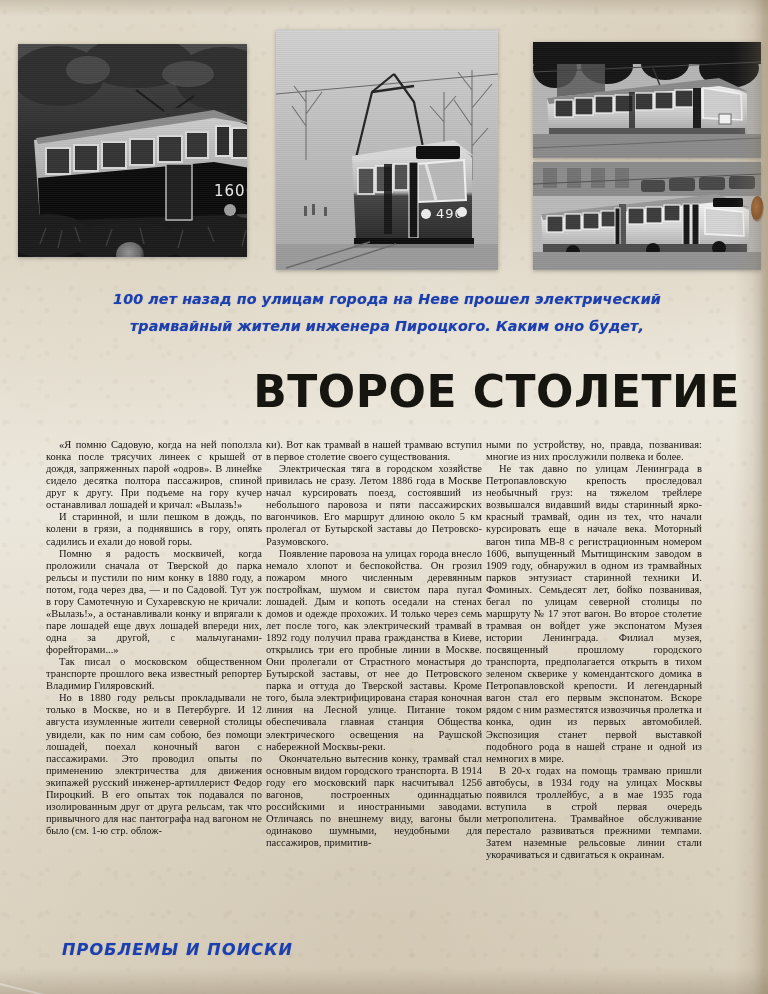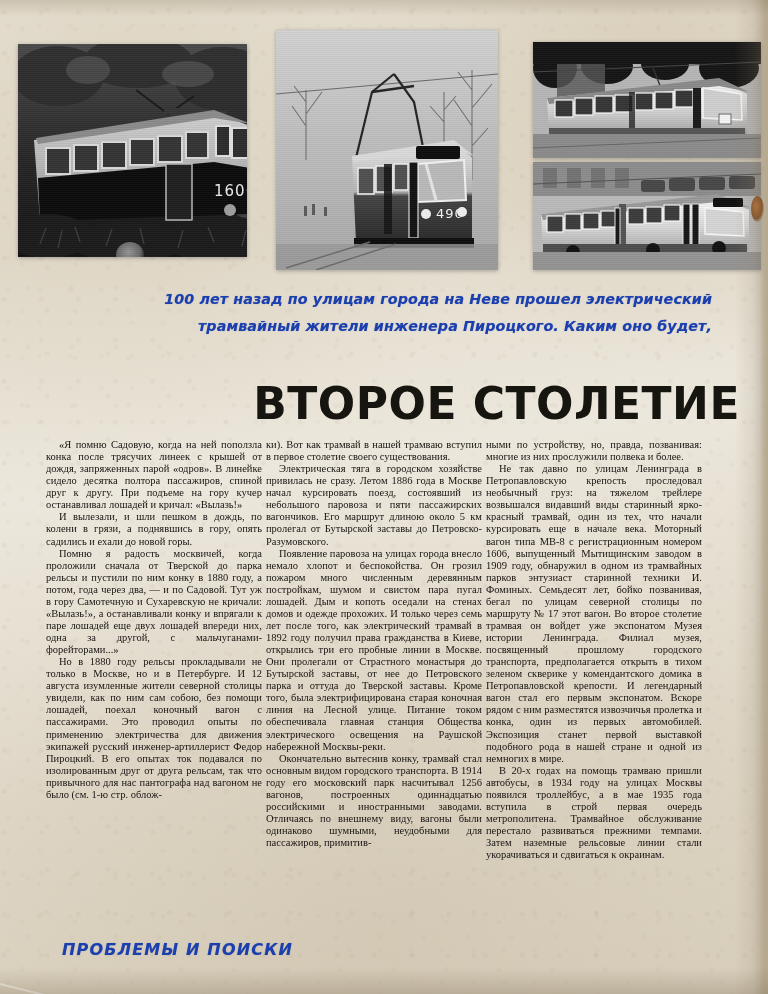--- a/index.html
+++ b/index.html
@@ -82,38 +82,37 @@
   
   #blueblob{
     position:absolute;left:98px;top:198px;width:28px;height:26px;border-radius:50%;
     background:radial-gradient(ellipse at 45% 40%, #6f8fd8, #3c56a8 55%, rgba(60,86,168,0) 80%);
     opacity:.9;mix-blend-mode:screen;pointer-events:none;
   }
 
   
   .deck{
     position:absolute;left:62px;top:286px;width:650px;
-    text-align:right;
+    text-align:center;
     color:#1b3fae;
     font-family:"DejaVu Sans", sans-serif;
     font-weight:bold;font-style:italic;
     font-size:14.3px;line-height:27px;letter-spacing:.1px;
     text-shadow:0 0 1px rgba(27,63,174,.45);
   }
   .deck .ln{display:block;white-space:nowrap;}
 
   .headline{
     position:absolute;left:0;top:367px;width:740px;
     text-align:right;
     font-family:"DejaVu Sans", sans-serif;
     font-weight:bold;
     font-size:44px;line-height:50px;
     letter-spacing:.5px;
     color:#16150f;
-    margin-top:12px;
   }
 
   
   .cols{
     position:absolute;left:46px;top:439px;width:690px;height:500px;
     display:flex;gap:4px;
   }
   .col{
     width:216px;
     font-size:10.5px;
@@ -413,22 +412,23 @@
     <span class="ln">трамвайный жители инженера Пироцкого. Каким оно будет,</span>
   </div>
 
   <div class="headline">ВТОРОЕ СТОЛЕТИЕ</div>
 
   <div class="ghost">. . . . . . . .</div>
 
   <div class="cols">
     <div class="col" id="c1">
         <p>«Я помню Садовую, когда на ней поползла конка после трясучих линеек с крышей от дождя, запряженных парой «одров». В линейке сидело десятка полтора пассажиров, спиной друг к другу. При подъеме на гору кучер останавливал лошадей и кричал: «Вылазь!»</p>
-        <p>И вылезали,  и шли  пешком в дождь, по колени в грязи, а поднявшись в гору, опять садились и ехали до новой горы.</p>
+        <p>И старинной,  и шли  пешком в дождь, по колени в грязи, а поднявшись в гору, опять садились и ехали до новой горы.</p>
         <p>Помню я радость москвичей, когда проложили сначала от Тверской до парка рельсы и пустили по ним конку в 1880 году, а потом,  года через два, — и по Садовой. Тут уж в гору Самотечную и Сухаревскую не кричали: «Вылазь!»,  а останавливали конку и впрягали к паре лошадей еще двух лошадей впереди них, одна за другой, с мальчуганами-форейторами...»</p>
+        <p>Так писал о московском общественном транспорте прошлого века известный репортер Владимир Гиляровский.</p>
         <p>Но в 1880 году рельсы прокладывали не только в Москве, но и в Петербурге. И 12 августа изумленные жители северной столицы  увидели, как по ним сам собою, без помощи лошадей, поехал  коночный вагон с пассажирами. Это проводил опыты по применению электричества для движения экипажей русский инженер-артиллерист Федор Пироцкий.  В его опытах ток подавался по изолированным друг от друга рельсам, так что привычного для нас пантографа над вагоном не было (см. 1-ю стр. облож-</p>
       </div>
     <div class="col" id="c2">
         <p class="cont">ки). Вот как трамвай в нашей трамваю вступил в первое столетие своего существования.</p>
         <p>Электрическая тяга  в городском хозяйстве привилась не сразу. Летом 1886 года в Москве начал курсировать  поезд, состоявший из небольшого паровоза и пяти пассажирских вагончиков.  Его маршрут длиною около 5 км пролегал от Бутырской заставы до Петровско-Разумовского.</p>
         <p>Появление паровоза на улицах города внесло немало хлопот и беспокойства. Он грозил пожаром много численным  деревянным  постройкам, шумом и свистом пара пугал лошадей. Дым и копоть оседали на стенах домов и одежде прохожих. И только через семь лет после того, как электрический трамвай в 1892 году получил права гражданства в Киеве, открылись три его  пробные линии в Москве. Они пролегали от Страстного монастыря до Бутырской заставы, от нее до Петровского парка и оттуда до Тверской заставы.  Кроме  того, была электрифицирована старая коночная линия на Лесной улице. Питание током обеспечивала  главная станция  Общества  электрического освещения на Раушской набережной Москвы-реки.</p>
         <p>Окончательно  вытеснив  конку, трамвай стал основным видом городского транспорта. В 1914 году его московский парк насчитывал 1256 вагонов,  построенных  одиннадцатью российскими и иностранными заводами. Отличаясь по внешнему виду, вагоны были одинаково шумными, неудобными для пассажиров, примитив-</p>
       </div>
     <div class="col" id="c3">
         <p class="cont">ными по устройству, но, правда, позванивая: многие из них прослужили полвека и более.</p>

